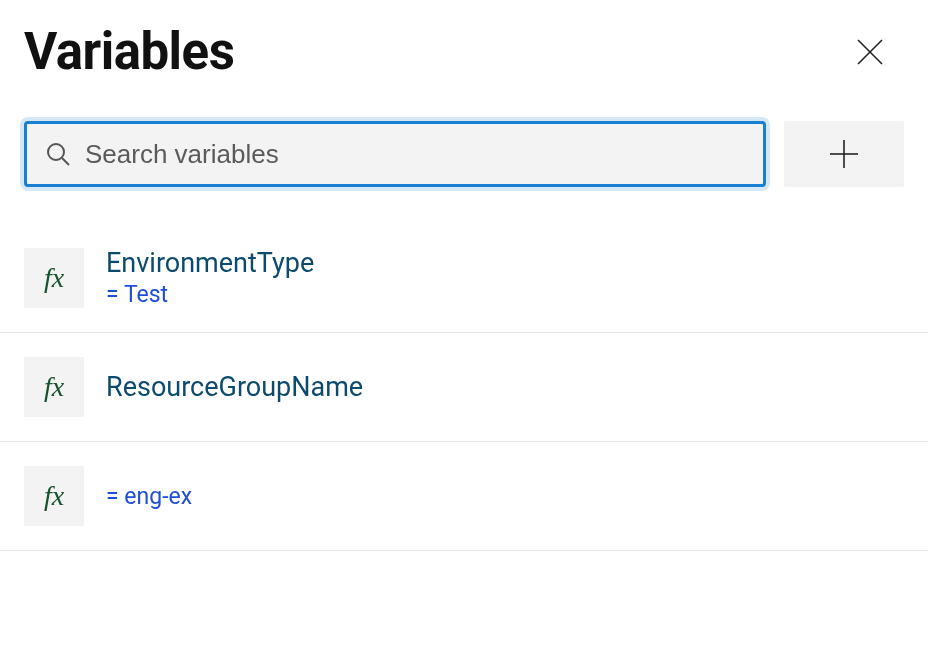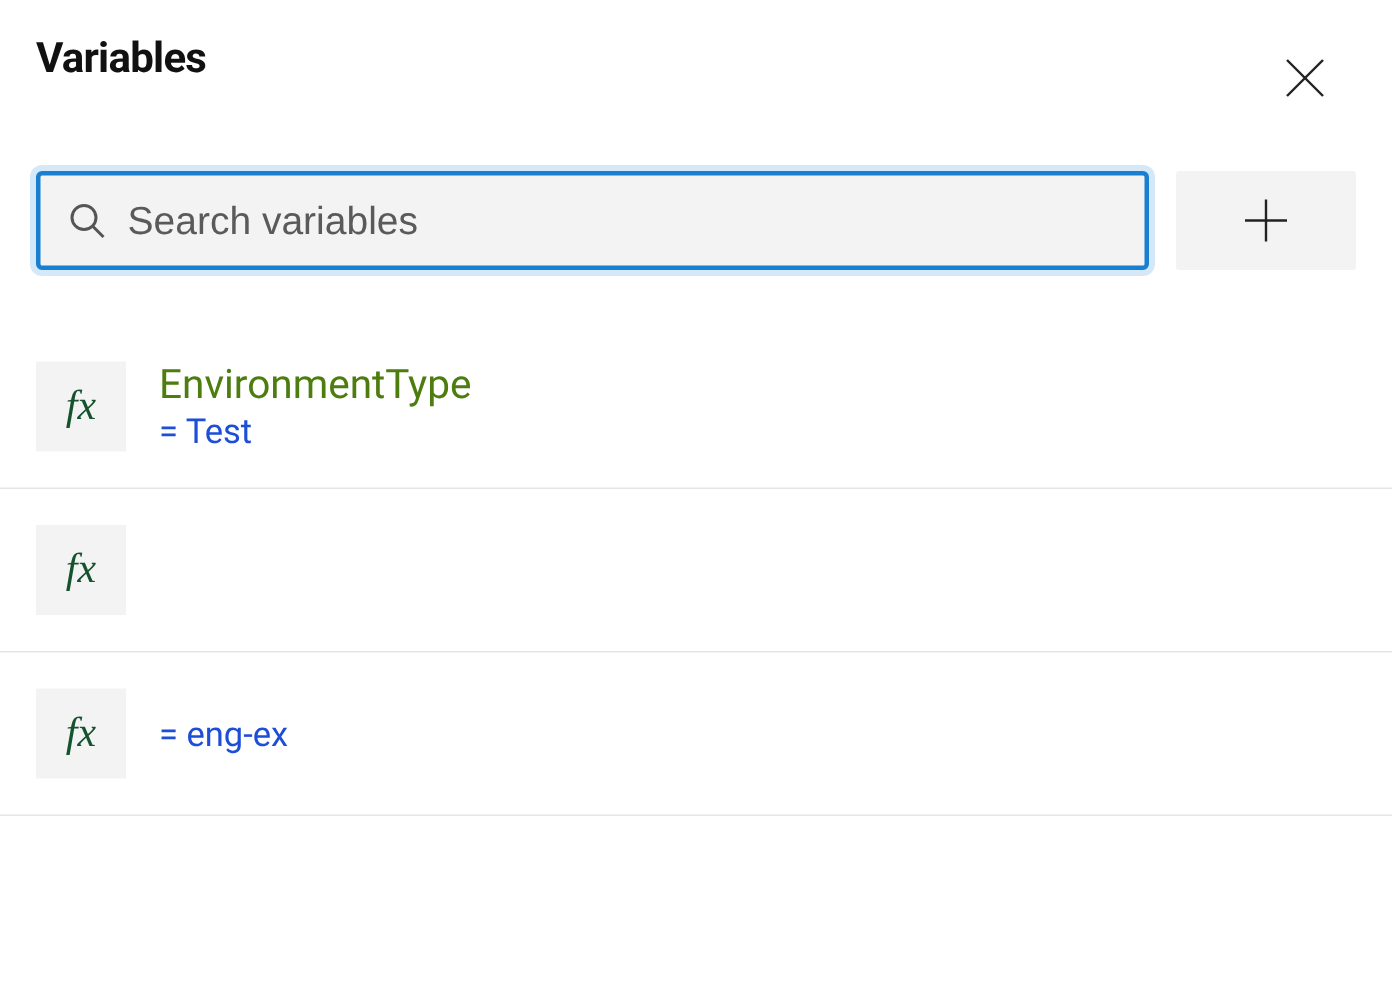--- a/index.html
+++ b/index.html
@@ -10,21 +10,21 @@
       height: 662px;
       color: #1a1a1a;
     }
     .panel-header {
       display: flex;
       align-items: flex-start;
       justify-content: space-between;
       padding: 22px 24px 0 24px;
     }
     .panel-title {
-      font-size: 28px;
+      font-size: 51px;
       font-weight: 700;
       letter-spacing: -0.5px;
       color: #111;
     }
     .close-btn {
       width: 44px;
       height: 44px;
       display: flex;
       align-items: center;
       justify-content: center;
@@ -107,21 +107,21 @@
       color: #14532d;
       flex-shrink: 0;
     }
     .var-texts {
       display: flex;
       flex-direction: column;
       gap: 2px;
     }
     .var-name {
       font-size: 27px;
-      color: #4d7c0f;
+      color: #0c4a6e;
       font-weight: 400;
     }
     .var-value {
       font-size: 23px;
       color: #1d4ed8;
     }
   </style>
 </head>
 <body>
 
@@ -159,20 +159,21 @@
     <div class="fx-badge">fx</div>
     <div class="var-texts">
       <div class="var-name">EnvironmentType</div>
       <div class="var-value">= Test</div>
     </div>
   </div>
 
   <div class="list-item">
     <div class="fx-badge">fx</div>
     <div class="var-texts">
+      <div class="var-name">ResourceGroupName</div>
     </div>
   </div>
 
   <div class="list-item">
     <div class="fx-badge">fx</div>
     <div class="var-texts">
       <div class="var-value">= eng-ex</div>
     </div>
   </div>
 

